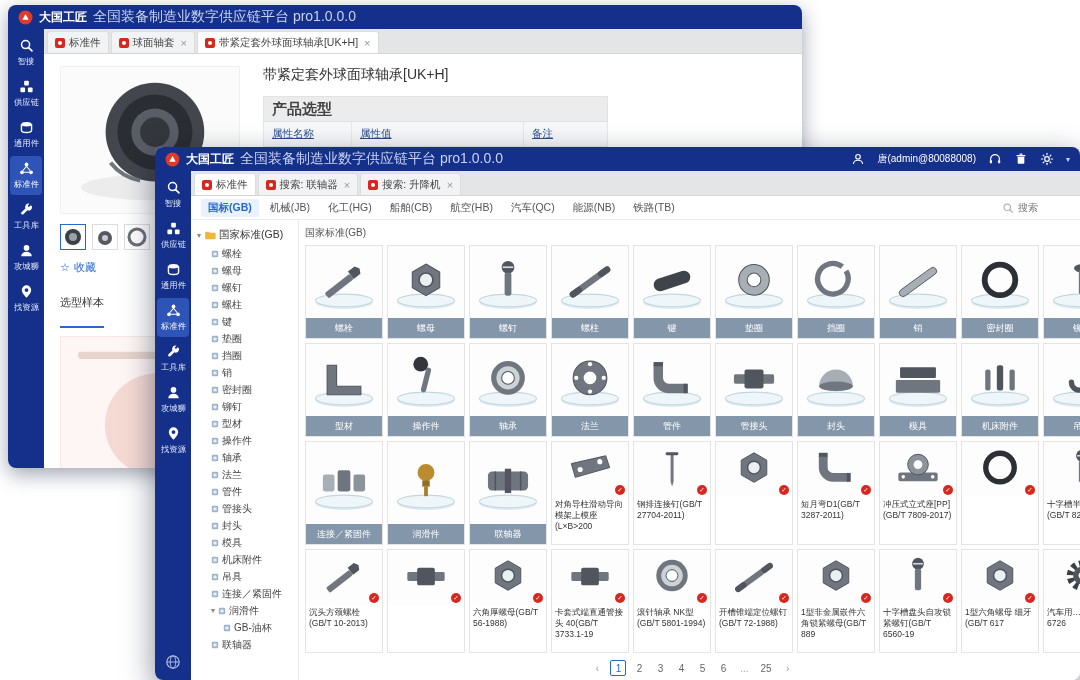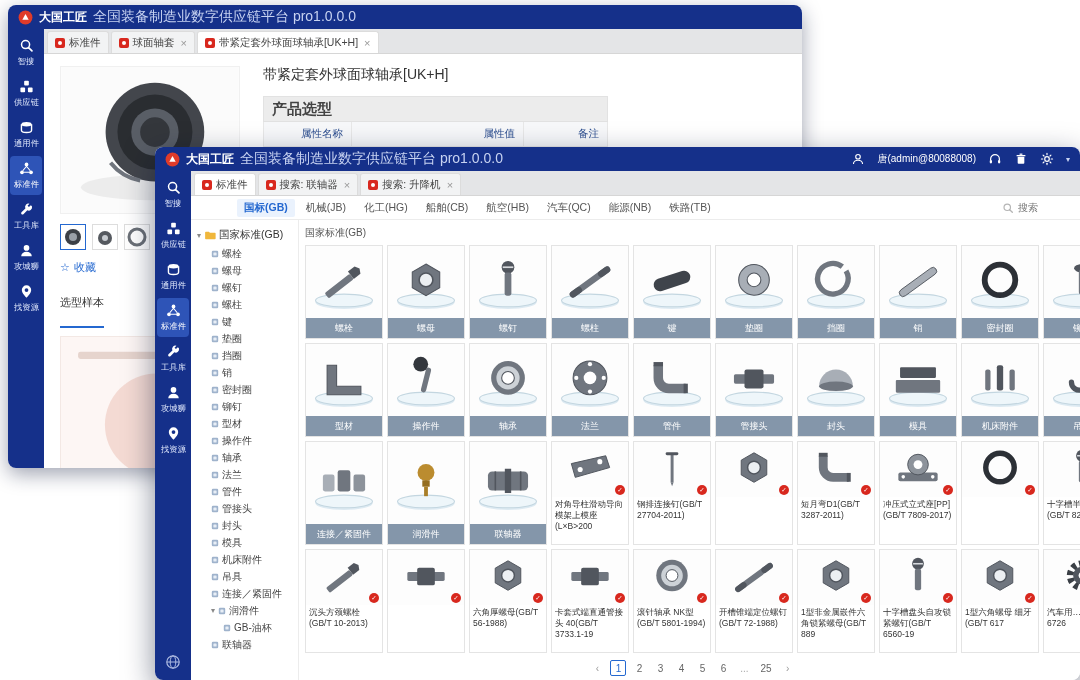--- a/index.html
+++ b/index.html
@@ -58,31 +58,31 @@
   .bw-fav{margin-top:10px;color:#2468d0;font-size:11px;display:flex;gap:4px;align-items:center;cursor:pointer;}
   .bw-divider{height:1px;background:#ececec;margin-top:10px;}
   .bw-sample-tab{margin-top:10px;font-size:11px;color:#333;width:max-content;
     border-bottom:2px solid #2468d0;padding-bottom:16px;cursor:pointer;}
   .bw-sample{margin-top:8px;flex:1;border:1px solid #f3e8e4;background:#fdf8f6;}
   .bw-right{width:345px;flex:0 0 auto;}
   .bw-title{font-size:14px;color:#333;margin:0 0 12px;}
   .bw-section{height:26px;background:#ececec;border:1px solid #e2e2e2;display:flex;
     align-items:center;padding:0 8px;font-size:15px;font-weight:bold;color:#444;}
   table.attrs{width:100%;border-collapse:collapse;font-size:10.5px;table-layout:fixed;}
-  .attrs th{background:#f7f8fa;color:#2b4d8f;font-weight:normal;text-align:right;
-    padding:5px 8px;border:1px solid #e8e8e8;border-top:none;}
+  .attrs th{background:#f7f8fa;color:#2b4d8f;font-weight:normal;text-align:left;
+    padding:5px 8px;border:1px solid #e8e8e8;border-top:none;text-decoration:underline;}
   .attrs td{padding:4px 8px;border:1px solid #e8e8e8;color:#444;height:28px;}
   .select{display:flex;align-items:center;justify-content:space-between;width:152px;height:20px;
     border:1px solid #ddd;border-radius:2px;padding:0 6px;color:#bdbdbd;font-size:10px;background:#fff;cursor:pointer;}
   .caret{color:#999;font-size:8px;}
 
   
   .catbar{height:24px;display:flex;align-items:center;padding:0 10px;border-bottom:1px solid #ececec;
     font-size:10.5px;color:#555;flex:0 0 auto;gap:6px;}
-  .cats{display:flex;align-items:center;gap:4px;margin-left:36px;}
+  .cats{display:flex;align-items:center;gap:4px;}
   .cat{padding:2px 7px;border-radius:2px;white-space:nowrap;cursor:pointer;}
   .cat.active{color:#2468d0;background:#eaf2fd;font-weight:bold;}
   .cat-search{margin-left:auto;display:flex;align-items:center;gap:4px;color:#aaa;}
   .cat-search svg{width:12px;height:12px;}
   .cat-search input{border:none;outline:none;font-size:10px;width:52px;color:#666;background:transparent;}
 
   .browse{flex:1;display:flex;min-height:0;}
   .tree{width:108px;flex:0 0 auto;border-right:1px solid #ececec;padding:5px 0 4px 6px;
     font-size:10px;color:#444;overflow:hidden;}
   .tree-root{display:flex;align-items:center;gap:3px;font-size:10.5px;color:#333;height:20px;white-space:nowrap;cursor:pointer;}

